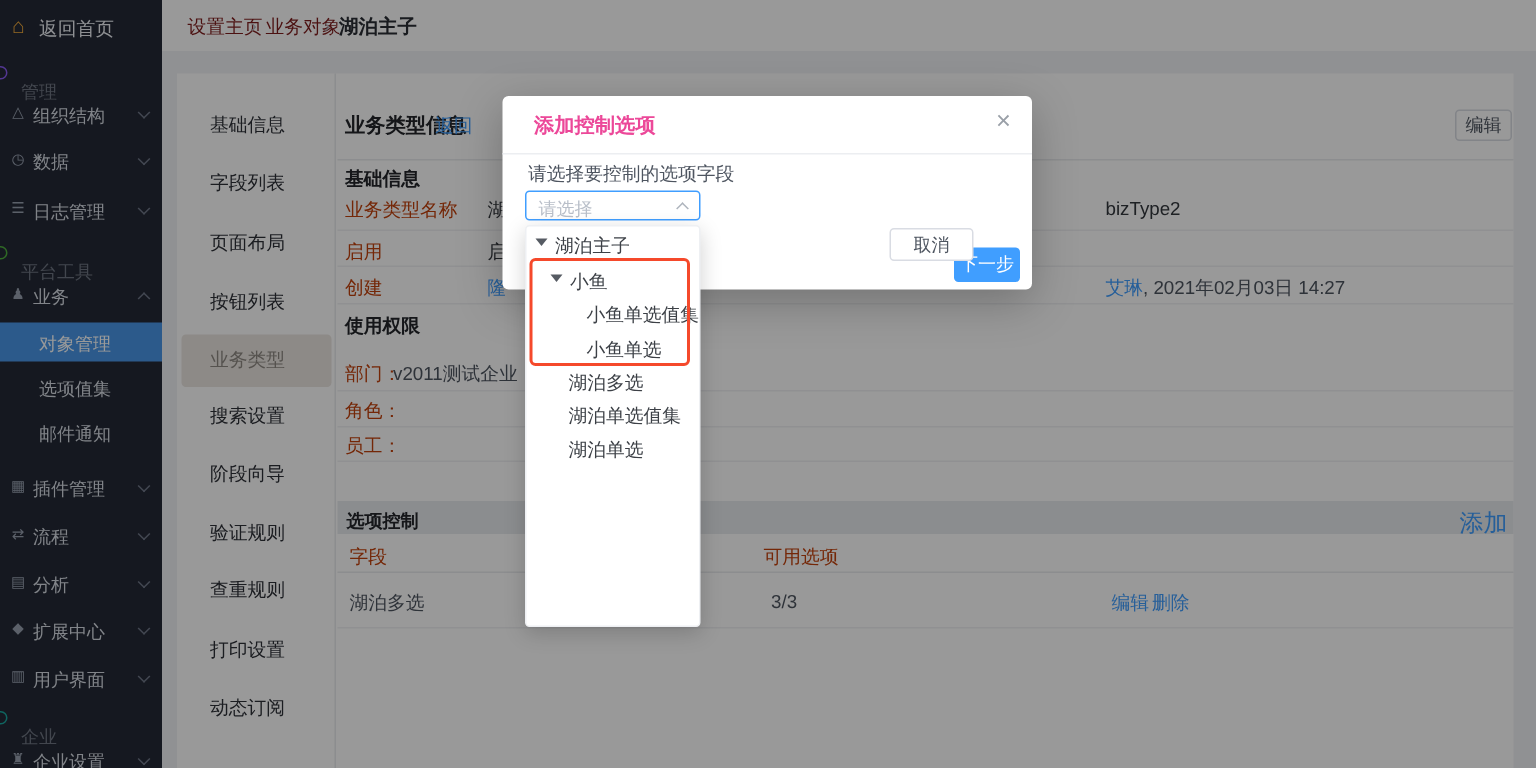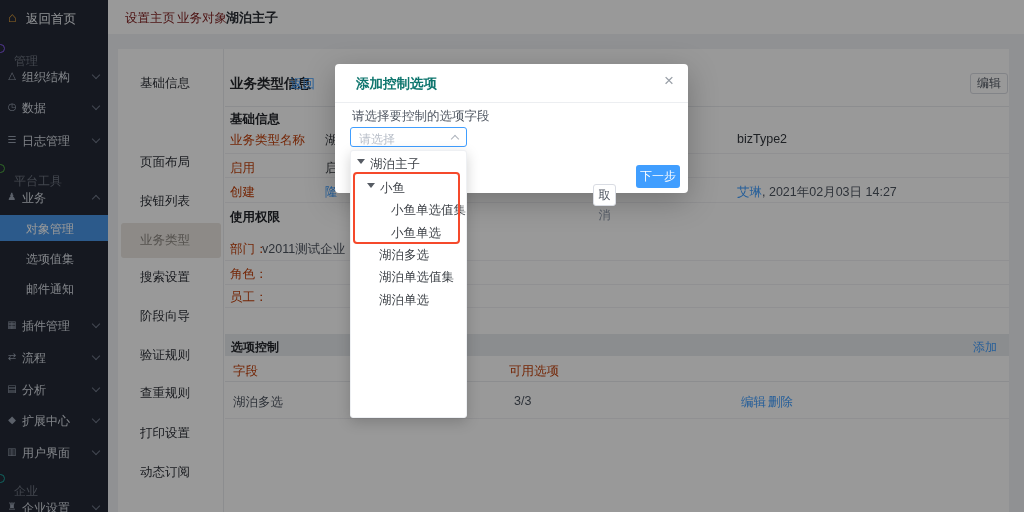--- a/index.html
+++ b/index.html
@@ -42,30 +42,30 @@
   .blue{color:#409eff;}
   .dark{color:#33373d;}
   .hl{position:absolute;height:1px;background:#f0f1f4;z-index:2;}
   .btn{position:absolute;box-sizing:border-box;border:1px solid #d9dce3;border-radius:3px;background:#fff;
        font-size:12px;color:#4e5560;text-align:center;z-index:2;}
   .secbar{position:absolute;left:225px;top:334px;width:784px;height:22px;background:#e8ebef;z-index:2;}
   
   .mask{position:absolute;left:0;top:0;width:1024px;height:512px;background:rgba(0,0,0,0.40);z-index:50;}
   .modal{position:absolute;left:335px;top:64px;width:353px;height:129px;background:#fff;border-radius:4px;
          box-shadow:0 8px 30px rgba(0,0,0,0.25);z-index:60;}
-  .m-title{position:absolute;left:21px;top:11px;font-size:13.5px;font-weight:bold;color:#0f766e;}
+  .m-title{position:absolute;left:21px;top:11px;font-size:13.5px;font-weight:bold;color:#ec4899;}
   .m-close{position:absolute;right:14px;top:8px;font-size:17px;color:#9aa0a8;line-height:17px;cursor:pointer;}
   .m-hl{position:absolute;left:0;top:38px;width:353px;height:1px;background:#eceef1;}
   .m-lbl{position:absolute;left:17px;top:44px;font-size:12.5px;color:#4e5560;}
   .m-select{position:absolute;left:15px;top:63px;width:117px;height:20px;box-sizing:border-box;
             border:1px solid #409eff;border-radius:3px;background:#fff;}
   .m-ph{position:absolute;left:8px;top:3px;font-size:12px;color:#b9bfc9;}
   .m-chev{position:absolute;right:8px;top:8px;width:5px;height:5px;
           border-right:1.2px solid #aeb4bd;border-bottom:1.2px solid #aeb4bd;transform:rotate(225deg);}
-  .m-cancel{left:258px;top:120px;width:23px;height:22px;line-height:20px;}
+  .m-cancel{left:258px;top:88px;width:56px;height:22px;line-height:20px;}
   .m-next{position:absolute;left:301px;top:101px;width:44px;height:23px;background:#409eff;border-radius:3px;
           color:#fff;font-size:12px;text-align:center;line-height:23px;}
   .dropdown{position:absolute;left:350px;top:150px;width:117px;height:268px;background:#fff;border-radius:3px;
             border:1px solid #eef0f3;box-shadow:0 4px 14px rgba(0,0,0,0.18);z-index:70;box-sizing:border-box;}
   .tree-row{position:absolute;height:20px;font-size:12.5px;color:#3c4046;z-index:71;white-space:nowrap;}
   .caret{position:absolute;width:0;height:0;border-left:4px solid transparent;border-right:4px solid transparent;
          border-top:5px solid #565b63;top:6px;}
   .redbox{position:absolute;left:353px;top:172px;width:103px;height:68px;border:2px solid #f5492b;
           border-radius:4px;z-index:80;}
 </style>
@@ -174,20 +174,21 @@
     <span class="bc link" style="left:69px">业务对象</span>
     <span class="bc sep" style="left:108px">›</span>
     <span class="bc cur" style="left:118px">湖泊主子</span>
   </div>
 
   <div class="card"></div>
   <div class="vdiv"></div>
 
   <div class="sm-sel"></div>
   <div class="sm-item" style="top:70px">基础信息</div>
+  <div class="sm-item" style="top:109px">字段列表</div>
   <div class="sm-item" style="top:188px">按钮列表</div>
   <div class="sm-item" style="top:149px">页面布局</div>
   <div class="sm-item sel" style="top:227px">业务类型</div>
   <div class="sm-item" style="top:264px">搜索设置</div>
   <div class="sm-item" style="top:303px">阶段向导</div>
   <div class="sm-item" style="top:342px">验证规则</div>
   <div class="sm-item" style="top:380px">查重规则</div>
   <div class="sm-item" style="top:420px">打印设置</div>
   <div class="sm-item" style="top:459px">动态订阅</div>
 
@@ -213,21 +214,21 @@
   <span class="t lbl" style="left:230px;top:241px">部门：</span>
   <span class="t" style="left:262px;top:241px">v2011测试企业</span>
   <div class="hl" style="left:225px;top:260px;width:784px"></div>
   <span class="t lbl" style="left:230px;top:266px">角色：</span>
   <div class="hl" style="left:225px;top:284px;width:784px"></div>
   <span class="t lbl" style="left:230px;top:289px">员工：</span>
   <div class="hl" style="left:225px;top:307px;width:784px"></div>
 
   <div class="secbar"></div>
   <span class="t b" style="left:231px;top:339px;font-size:12px">选项控制</span>
-  <span class="t blue" style="left:973px;top:339px;font-size:12px">添加</span>
+  <span class="t blue" style="left:973px;top:339px;font-size:16px">添加</span>
   <span class="t lbl" style="left:233px;top:363px">字段</span>
   <span class="t lbl" style="left:509px;top:363px">可用选项</span>
   <div class="hl" style="left:225px;top:381px;width:784px;background:#e9ebee"></div>
   <span class="t" style="left:233px;top:394px">湖泊多选</span>
   <span class="t" style="left:514px;top:394px">3/3</span>
   <span class="t blue" style="left:741px;top:394px">编辑</span>
   <span class="t blue" style="left:768px;top:394px">删除</span>
   <div class="hl" style="left:225px;top:418px;width:784px"></div>
 
   <div class="mask"></div>

